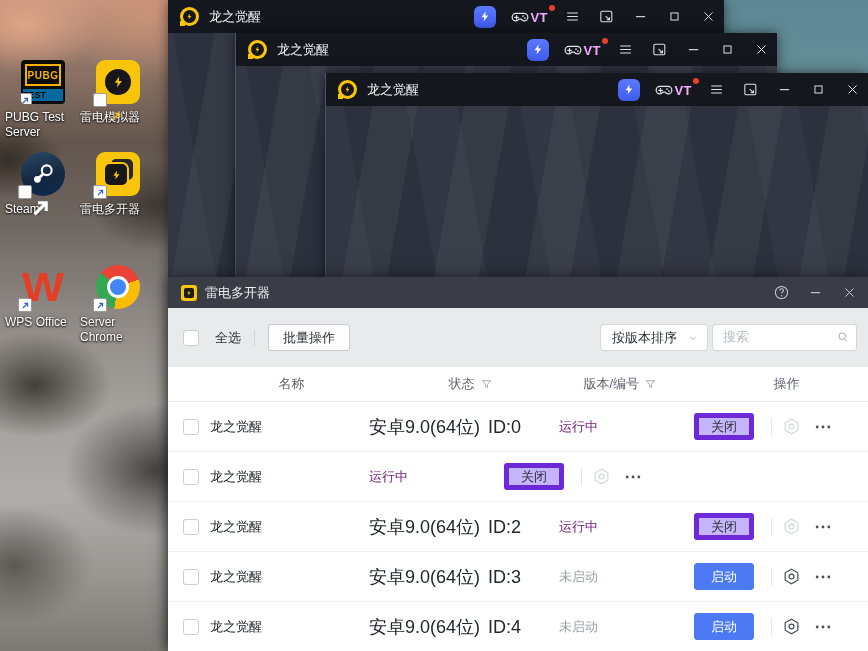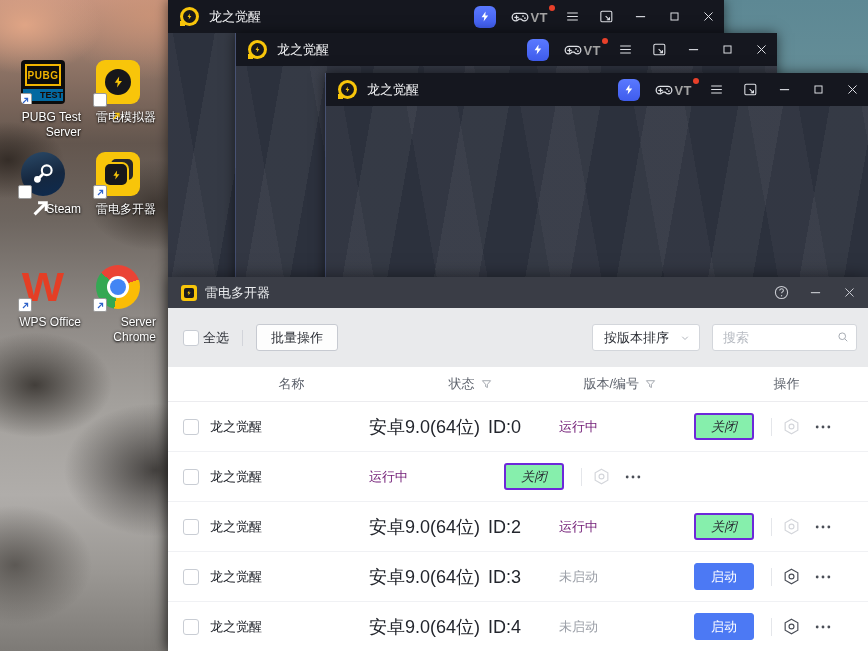--- a/index.html
+++ b/index.html
@@ -15,21 +15,21 @@
       radial-gradient(95px 65px at 155px 205px, rgba(52,45,40,.8), transparent 70%),
       radial-gradient(110px 75px at 35px 385px, rgba(50,46,42,.85), transparent 70%),
       radial-gradient(130px 95px at 155px 470px, rgba(44,41,39,.8), transparent 70%),
       radial-gradient(110px 85px at 15px 565px, rgba(58,54,50,.65), transparent 70%),
       linear-gradient(180deg,#c59480 0%,#8f7466 10%,#63564e 22%,#6e6660 34%,#8d8884 48%,#a3a09c 62%,#b0adaa 76%,#9a9793 88%,#7d7a76 100%);
   }
   .sky { position:absolute; left:690px; top:0; width:178px; height:200px; z-index:0;
     background:linear-gradient(180deg,#5d8894 0%,#689099 55%,#739ba4 100%); }
 
   
-  .dicon { position:absolute; width:76px; text-align:right; z-index:1; cursor:default; }
+  .dicon { position:absolute; width:76px; text-align:left; z-index:1; cursor:default; }
   .art { position:relative; width:44px; height:44px; margin:0 auto; }
   .label { margin-top:6px; font-size:12px; line-height:15px; color:#fff;
     text-shadow:0 1px 2px rgba(0,0,0,.9), 0 0 3px rgba(0,0,0,.6); }
   .sc { position:absolute; left:-3px; bottom:-3px; width:14px; height:14px; background:#fff;
     border:1px solid #9a9a9a; border-radius:2px; display:flex; align-items:center; justify-content:center; }
   .sc svg { width:11px; height:11px; color:#2e62c9; }
 
   .pubg { background:#0c0c0c; border-radius:4px; overflow:hidden; }
   .pubg .pfr { position:absolute; left:4px; right:4px; top:4px; height:22px; border:2px solid #f0b400;
     display:flex; align-items:center; justify-content:center; color:#f0b400; font-weight:bold; font-size:10px; letter-spacing:.5px; }
@@ -64,21 +64,21 @@
   .emu-logo { position:relative; width:19px; height:19px; border-radius:50%; background:#f8c50a; flex:0 0 19px; }
   .emu-logo::before { content:""; position:absolute; left:3px; top:3px; width:13px; height:13px; border-radius:50%; background:#17171a; }
   .emu-logo::after { content:""; position:absolute; left:0; bottom:0; width:5px; height:5px; background:#f8c50a; }
   .emu-logo svg { position:absolute; left:6px; top:5px; width:7px; height:9px; color:#f8c50a; z-index:1; }
   .emu-title { color:#f2f3f5; font-size:13px; margin-left:10px; white-space:nowrap; }
   .grow { flex:1; }
   .tbtn { width:20px; height:26px; display:flex; align-items:center; justify-content:center; color:#dfe1e6; margin-left:14px; cursor:pointer; }
   .boost { width:22px; height:22px; border-radius:6px; margin-left:14px; cursor:pointer;
     background:linear-gradient(180deg,#5a79ff,#3f5ced); display:flex; align-items:center; justify-content:center; color:#fff; }
   .boost svg { width:12px; height:13px; }
-  .vt { position:relative; margin-left:0; color:#a3a3a3; cursor:pointer; }
+  .vt { position:relative; margin-left:0; color:#f0abfc; cursor:pointer; }
   .vt b { font-size:13px; font-weight:bold; letter-spacing:.5px; }
   .vt .dot { position:absolute; top:-3px; right:-7px; width:6px; height:6px; border-radius:50%; background:#e8402a; }
   .emu-content { flex:1; background-color:#2c313d;
     background-image:
       repeating-linear-gradient(100deg, transparent 0 46px, rgba(255,255,255,.045) 46px 90px),
       repeating-linear-gradient(80deg, transparent 0 62px, rgba(255,255,255,.03) 62px 112px); }
 
   .ic { display:block; }.i16{width:13px;height:13px}
   .i18{width:17px;height:17px}.i19{width:20px;height:20px}
 
@@ -87,29 +87,29 @@
     display:flex; flex-direction:column; box-shadow:0 0 16px rgba(0,0,0,.5); background:#fff; }
   .mgr-bar { height:31px; flex:0 0 31px; background:#3a3d46; display:flex; align-items:center; padding:0 10px 0 13px; }
   .mgr-ico { position:relative; width:16px; height:16px; border-radius:3px; background:#f8c50a; flex:0 0 16px; }
   .mgr-ico::before { content:""; position:absolute; left:3px; top:3px; width:10px; height:10px; border-radius:2px; background:#1b1b1e; }
   .mgr-ico svg { position:absolute; left:5px; top:4px; width:6px; height:8px; color:#f8c50a; z-index:1; }
   .mgr-title { color:#eceef0; font-size:13px; margin-left:8px; }
   .mbtn { width:18px; height:22px; margin-left:16px; display:flex; align-items:center; justify-content:center; color:#c9cbd1; cursor:pointer; }
 
   .toolbar { height:59px; flex:0 0 59px; background:#e9eaec; display:flex; align-items:center; padding:0 11px 0 15px; }
   .cbx { width:16px; height:16px; border:1px solid #c9cdd4; border-radius:3px; background:#fff; flex:0 0 16px; cursor:pointer; }
-  .tb-label { font-size:13px; color:#2b2e35; margin-left:4px; }
+  .tb-label { font-size:13px; color:#2b2e35; margin-left:16px; }
   .vdiv { width:1px; height:16px; background:#d2d4da; margin:0 13px; }
   .batch-btn { height:27px; padding:0 14px; font-size:13px; color:#2b2e35; background:#fdfdfd;
     border:1px solid #c7cad1; border-radius:3px; cursor:pointer; font-family:inherit; }
   .sort-dd { margin-left:auto; width:108px; height:27px; background:#fff; border:1px solid #d3d6db; border-radius:3px;
     display:flex; align-items:center; padding:0 8px 0 11px; cursor:pointer; }
   .sort-dd span { font-size:13px; color:#2b2e35; flex:1; }
   .sort-dd svg { width:12px; height:12px; color:#9aa0a8; }
-  .search-box { position:relative; margin-left:12px; width:145px; height:27px; }
+  .search-box { position:relative; margin-left:4px; width:145px; height:27px;font-family:Liberation Mono, monospace; }
   .search-box input { width:100%; height:100%; border:1px solid #d3d6db; border-radius:3px; background:#fff;
     font-size:13px; color:#2b2e35; padding:0 26px 0 10px; outline:none; font-family:inherit; }
   .search-box input::placeholder { color:#b6bac1; }
   .search-box svg { position:absolute; right:7px; top:6px; width:14px; height:14px; color:#9aa0a8; }
 
   .thead { height:35px; flex:0 0 35px; background:#fff; border-bottom:1px solid #ececef;
     display:flex; align-items:center; font-size:13px; color:#5d626c;justify-content:center; }
   .hc { display:flex; align-items:center; gap:5px; }
   .h-name { margin-left:42px; width:170px; }
   .h-ver { width:190px; }
@@ -119,21 +119,21 @@
   .rows { flex:1; background:#fff; }
   .row { height:50px; display:flex; align-items:center; border-bottom:1px solid #f0f1f4; background:#fff; }
   .r-cb { margin-left:15px; }
   .r-name { margin-left:11px; width:159px; font-size:13px; color:#23262d; }
   .r-ver { width:190px; font-size:18px; color:#23262d; }
   .r-ver .vid { margin-left:8px; }
   .r-status { width:135px; font-size:13px; }
   .running { color:#701a75; }
   .stopped { color:#9ca0a8; }
   .act { width:60px; height:27px; border-radius:3px; font-size:13px; cursor:pointer; font-family:inherit; }
-  .btn-close { background:#86efac; border:2px solid #6d28d9; color:#2b2e35;font-style:italic; }
+  .btn-close { background:#c4b5fd; border:5px solid #6d28d9; color:#2b2e35; }
   .btn-start { background:#4c79f4; border:1px solid #4c79f4; color:#fff; }
   .rdiv { width:1px; height:18px; background:#e4e6ea; margin-left:17px; }
   .gear { margin-left:10px; width:19px; height:19px; cursor:pointer; }
   .gear svg { width:19px; height:19px; }
   .gear-dis { color:#d4d6db; }
   .gear-en { color:#4a4e57; }
   .more { margin-left:12px; width:20px; height:20px; color:#4a4e57; cursor:pointer; }
   .more svg { width:20px; height:20px; }
   .hidden-defs { position:absolute; width:0; height:0; overflow:hidden; }
 </style>

